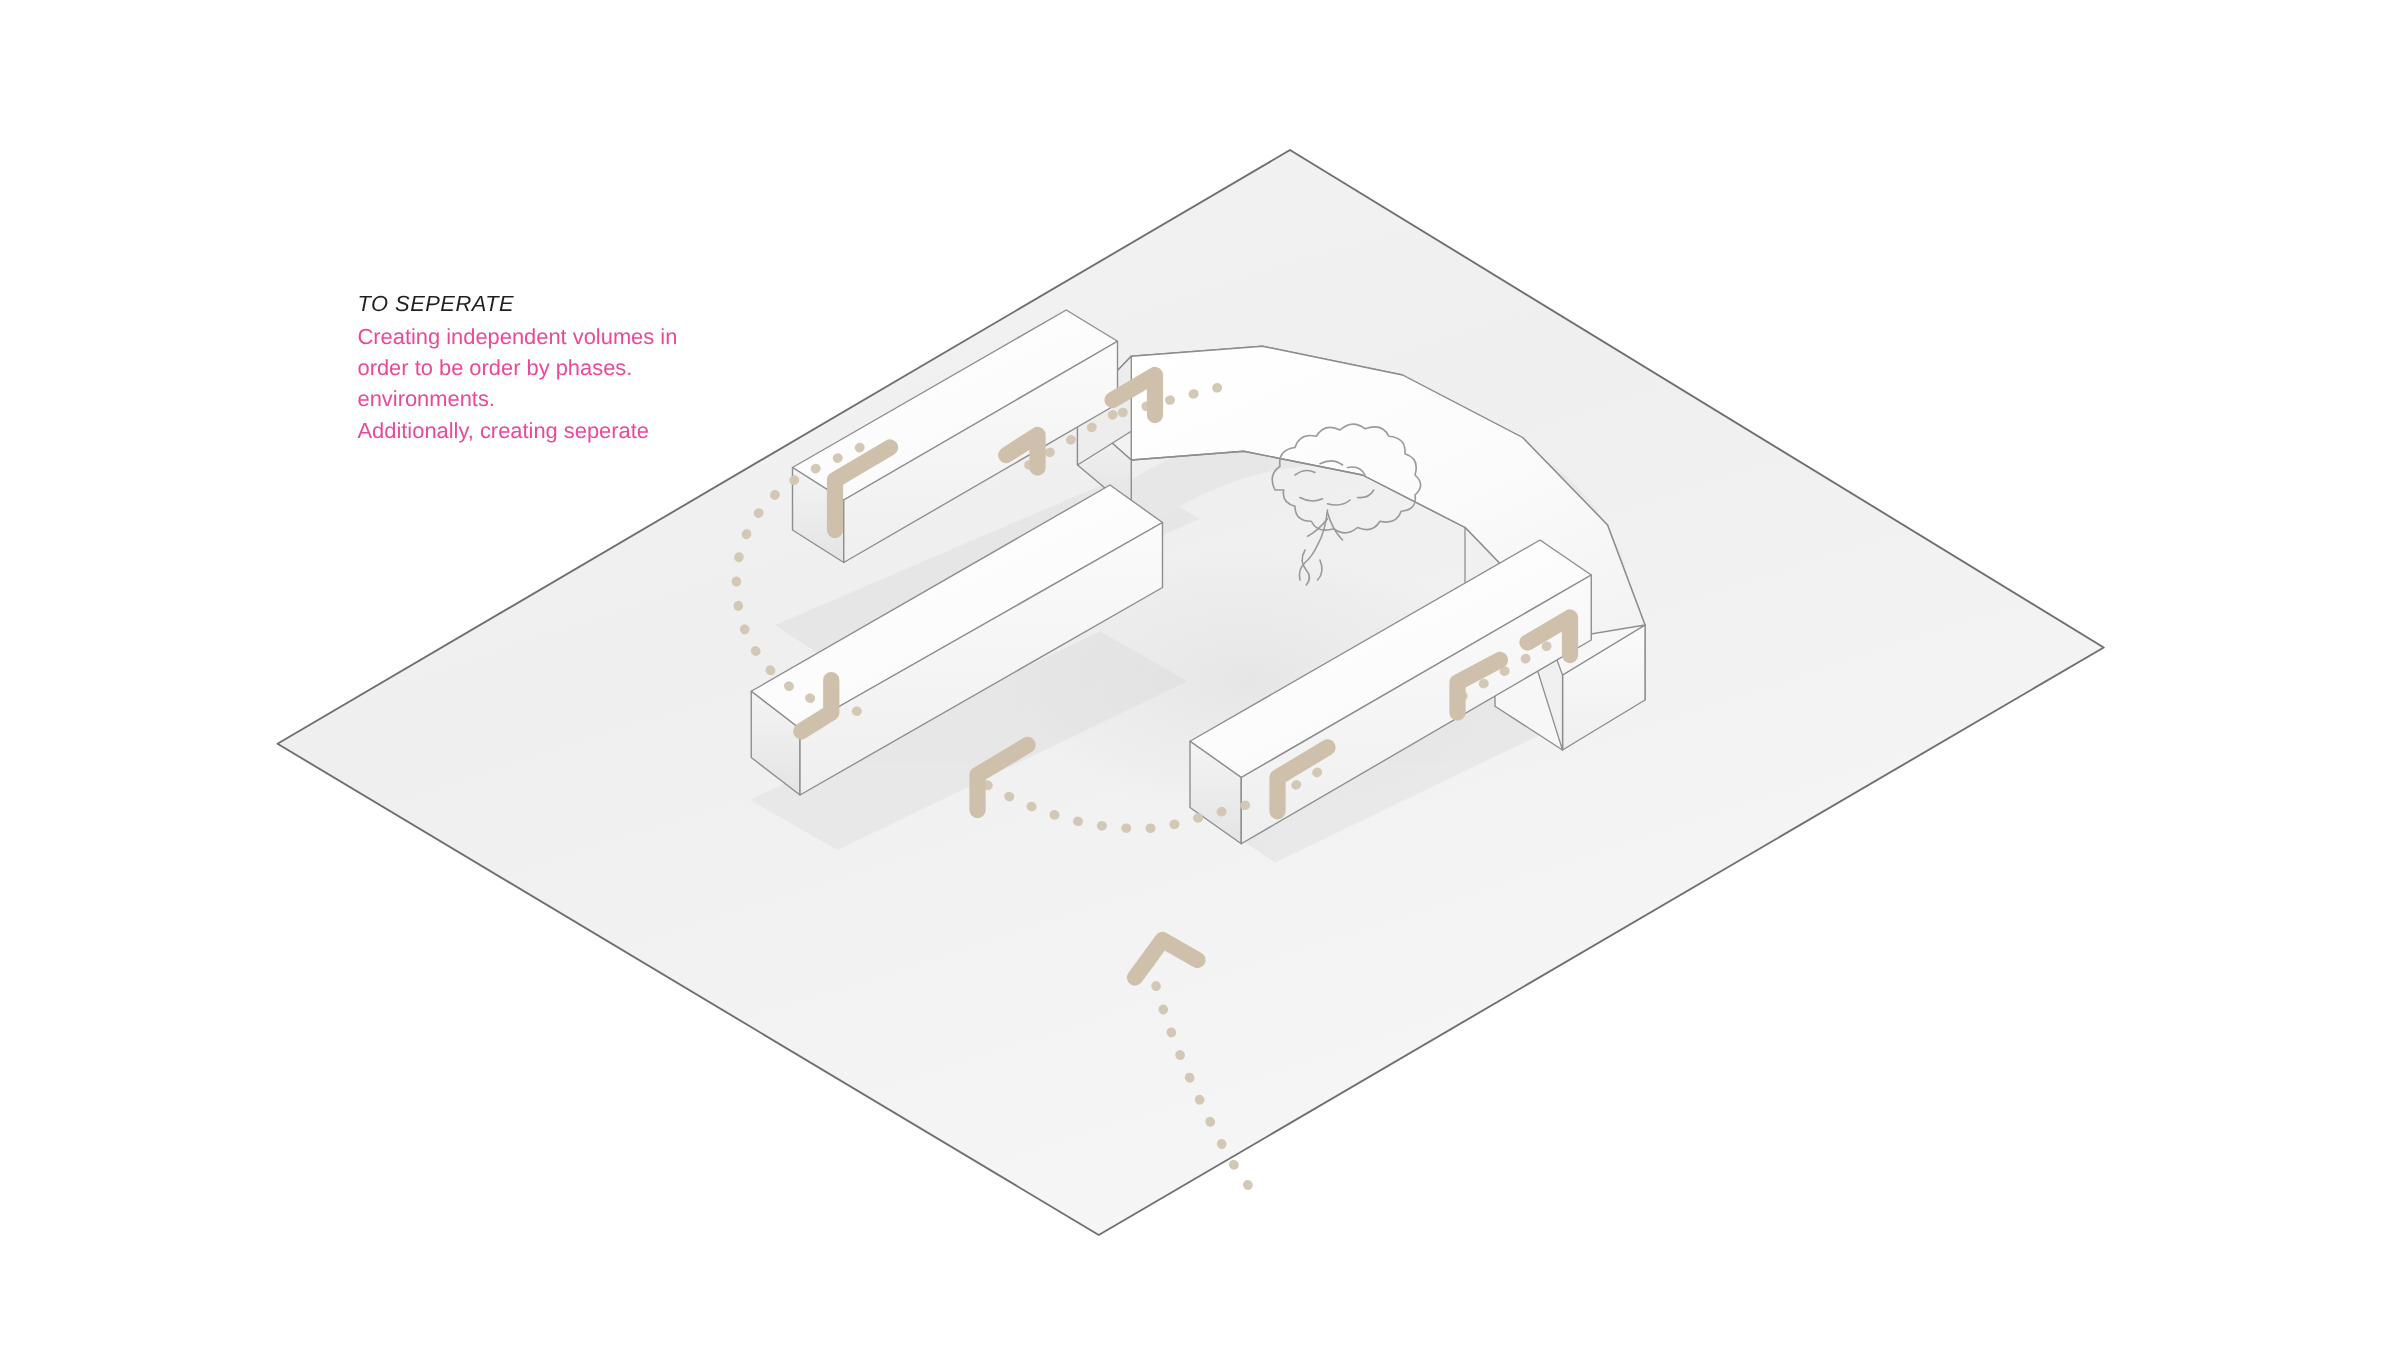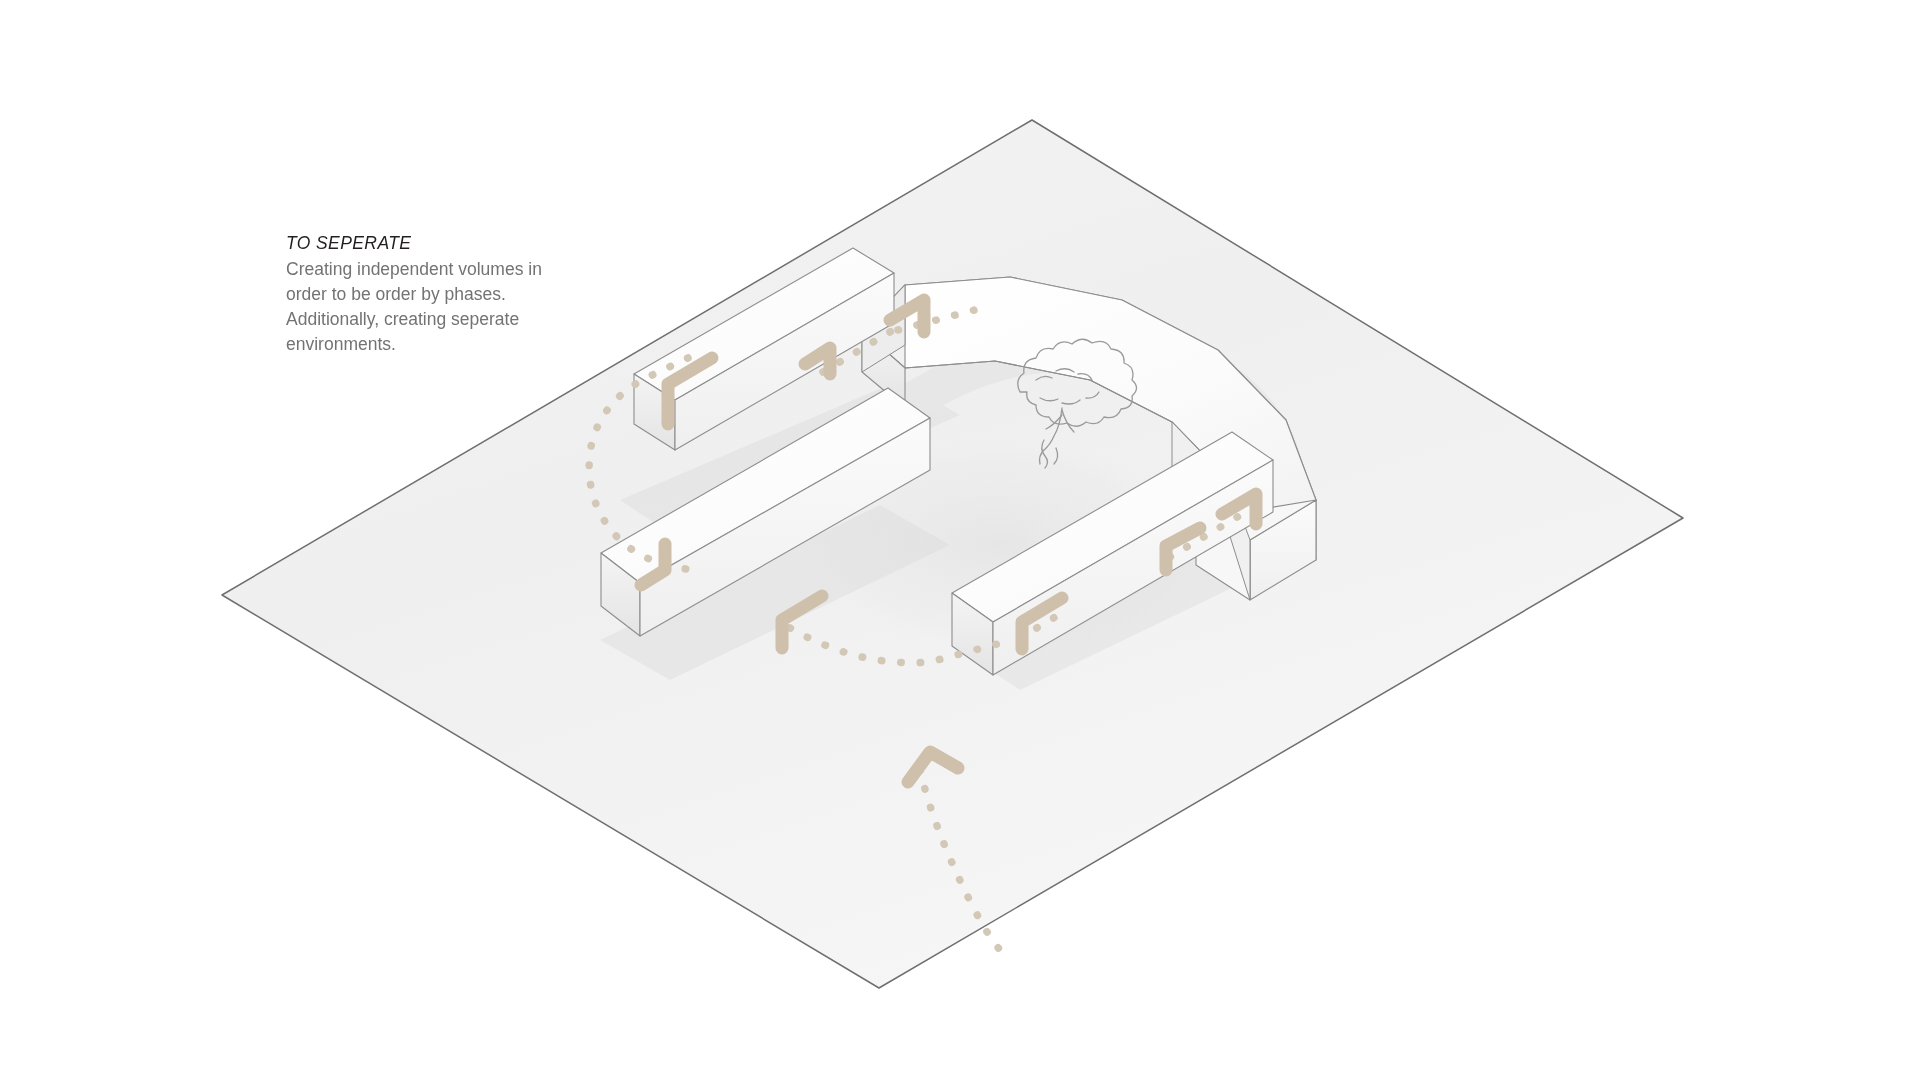--- a/index.html
+++ b/index.html
@@ -44,21 +44,21 @@
     letter-spacing: 0.4px;
     line-height: 1.35;
     color: #231f20;
     margin: 0 0 1px 0;
     white-space: nowrap;
   }
   #annotation .anno-body {
     font-family: "Liberation Sans", sans-serif;
     font-size: 17.5px;
     line-height: 1.44;
-    color: #737373;
+    color: #ec4899;
     margin: 0;
   }
   #annotation .anno-line {
     display: block;
     white-space: nowrap;
   }
 </style>
 </head>
 <body>
 
@@ -236,18 +236,18 @@
 
       <path d="M908,782 L930,752 L958,768"></path>
     </g>
   </svg>
 
   <div id="annotation">
     <div class="anno-title">TO SEPERATE</div>
     <div class="anno-body">
       <span class="anno-line">Creating independent volumes in</span>
       <span class="anno-line">order to be order by phases.</span>
+      <span class="anno-line">environments.</span>
       <span class="anno-line">Additionally, creating seperate</span>
-      <span class="anno-line">environments.</span>
     </div>
   </div>
 
 </div>
 
 </body></html>

